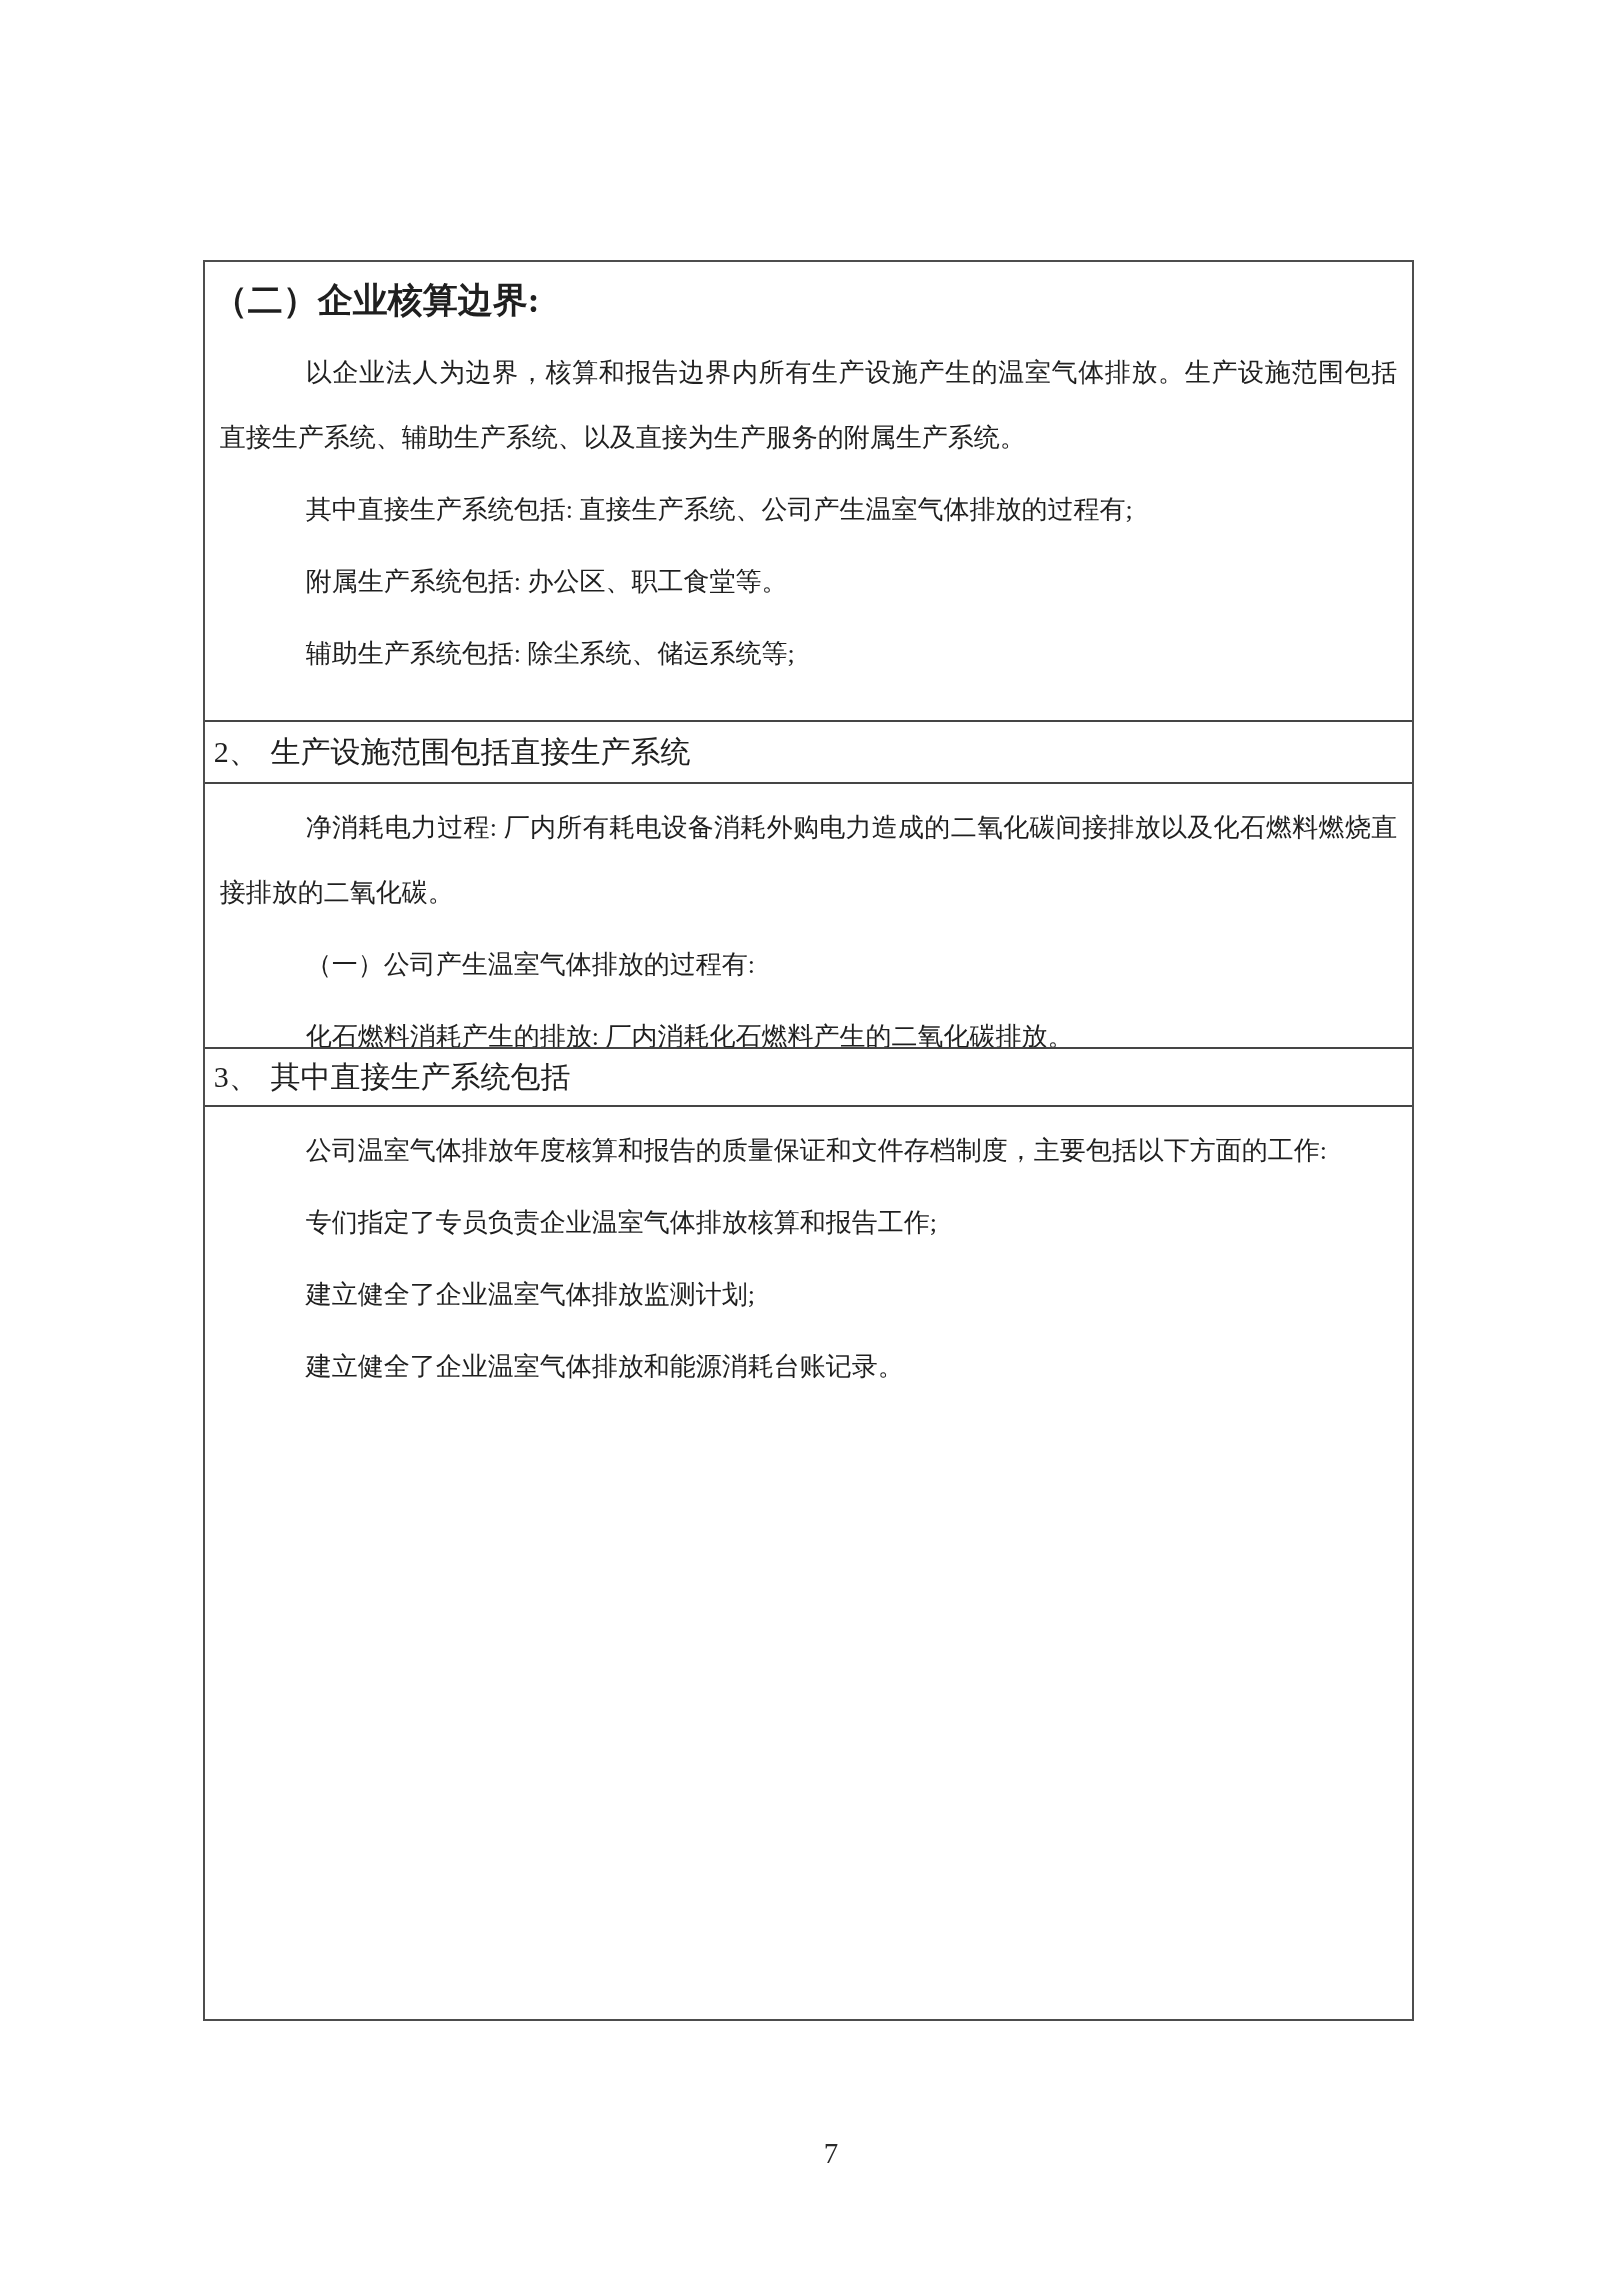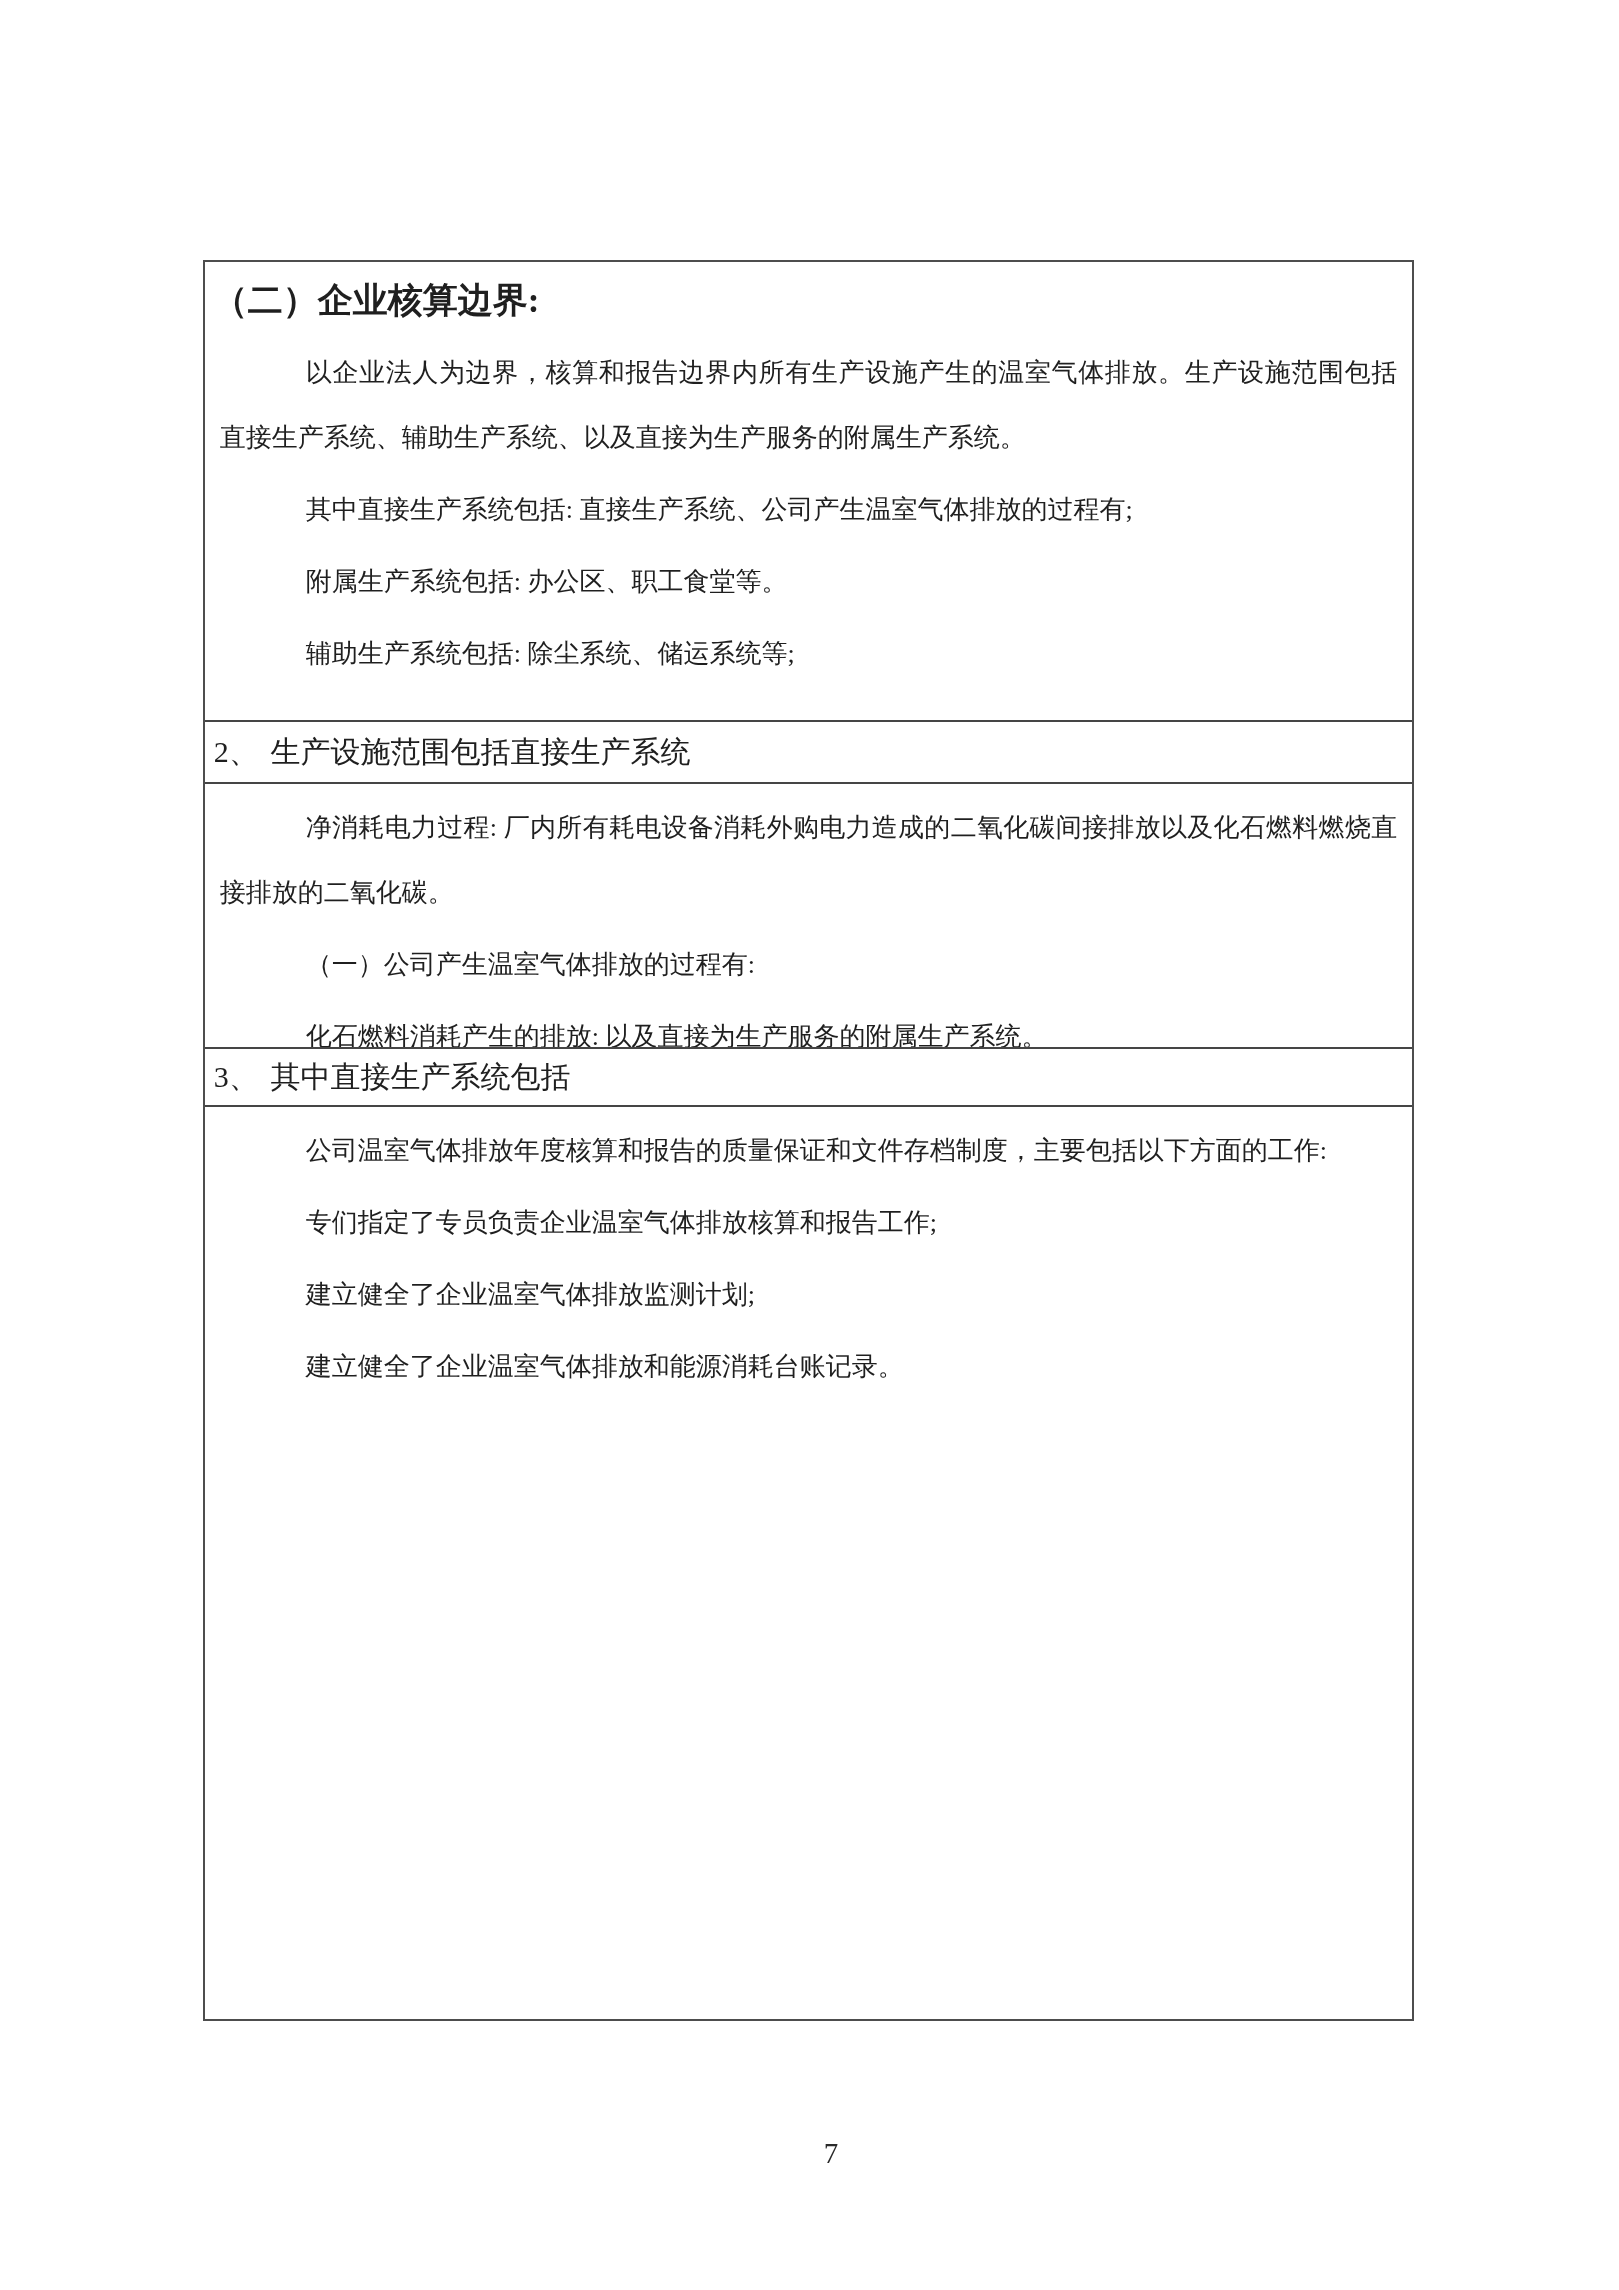--- a/index.html
+++ b/index.html
@@ -66,21 +66,21 @@
     </section>
 
     <div class="cell hrow r2">
       <span class="hno">2、</span>
       <span class="hlabel">生产设施范围包括直接生产系统</span>
     </div>
 
     <section class="cell row3">
       <p class="para">净消耗电力过程: 厂内所有耗电设备消耗外购电力造成的二氧化碳间接排放以及化石燃料燃烧直接排放的二氧化碳。</p>
       <p class="para">（一）公司产生温室气体排放的过程有:</p>
-      <p class="para">化石燃料消耗产生的排放: 以及直接为生产服务的附属生产系统。</p>
+      <p class="para">化石燃料消耗产生的排放: 厂内消耗化石燃料产生的二氧化碳排放。</p>
     </section>
 
     <div class="cell hrow r4">
       <span class="hno">3、</span>
       <span class="hlabel">其中直接生产系统包括</span>
     </div>
 
     <section class="cell row5">
       <p class="para">公司温室气体排放年度核算和报告的质量保证和文件存档制度，主要包括以下方面的工作:</p>
       <p class="para">专们指定了专员负责企业温室气体排放核算和报告工作;</p>

